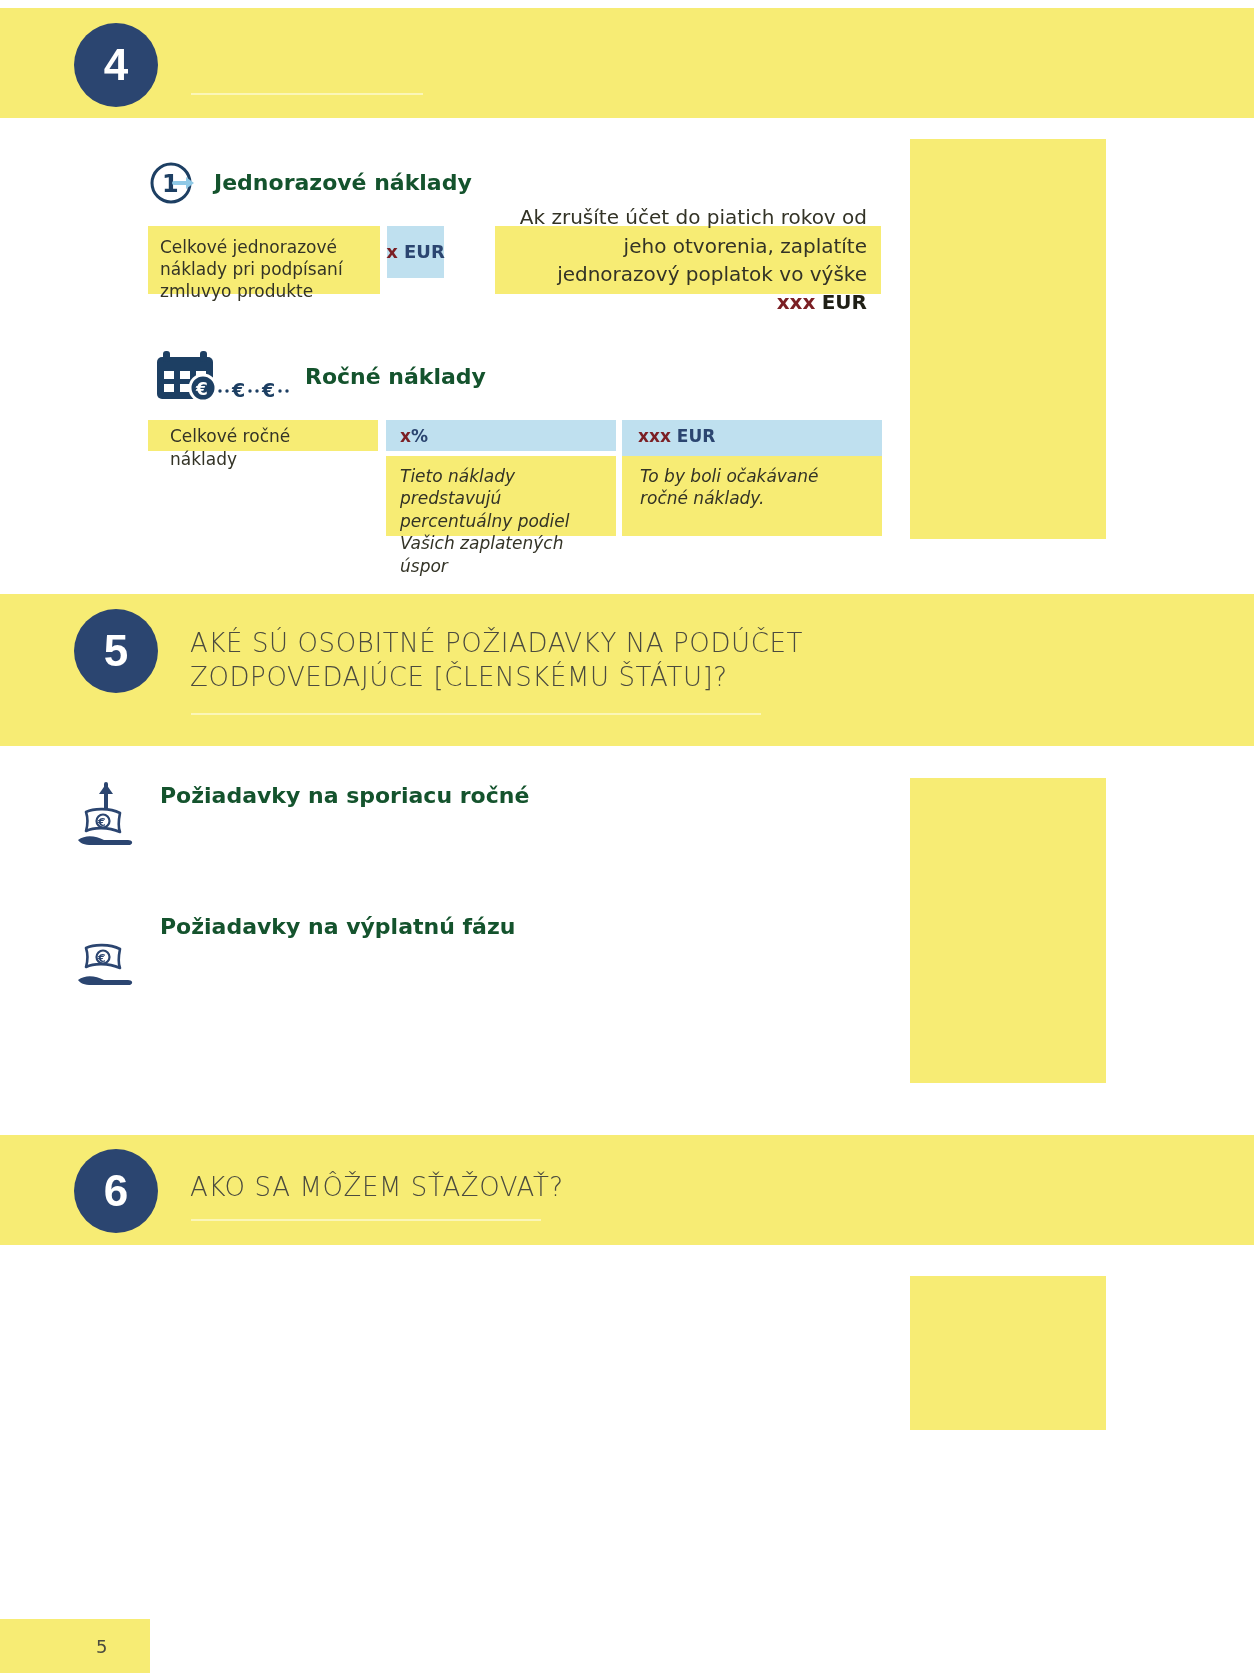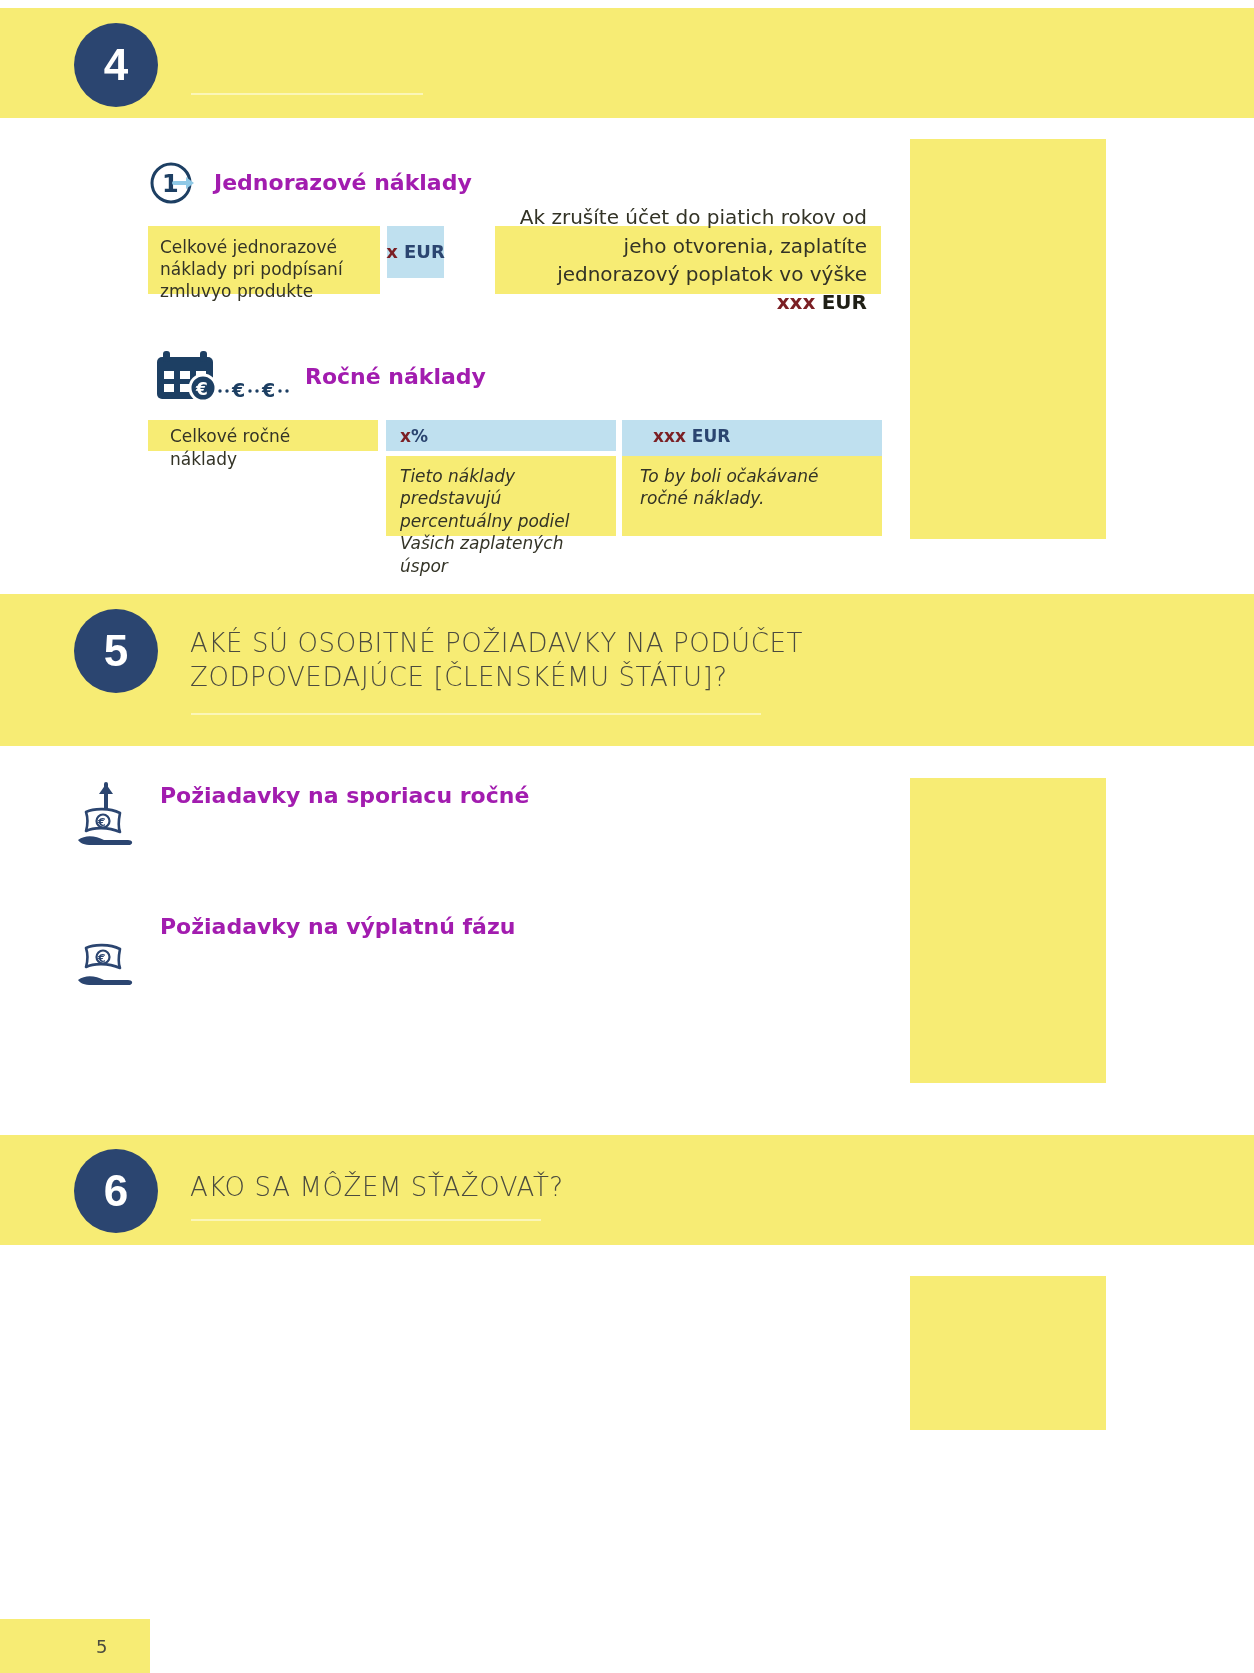--- a/index.html
+++ b/index.html
@@ -50,21 +50,21 @@
   }
   .band-rule {
     position: absolute;
     height: 2px;
     background: #fbf6b8;
   }
 
   
   .sub-head {
     position: absolute;
-    color: #a21caf;
+    color: #14532d;
     font-size: 22px;
     font-weight: bold;
     font-family: "DejaVu Sans", sans-serif;
   }
 
   
   .box {
     position: absolute;
     padding: 12px 14px;
     font-size: 17px;
@@ -160,21 +160,21 @@
     </svg>
   </div>
   <div class="sub-head" style="left:305px; top:364px;">Ročné náklady</div>
 
   <div class="box yellow" style="left:148px; top:420px; width:230px; height:31px; padding:5px 22px; font-size:17px;">Celkové ročné náklady</div>
 
   <div class="box blue" style="left:386px; top:420px; width:230px; height:31px; padding:5px 14px;">
     <span class="val" style="font-size:17px;"><span class="x">x</span><span>%</span></span>
   </div>
 
-  <div class="box blue" style="left:622px; top:420px; width:260px; height:40px; padding:5px 31px;">
+  <div class="box blue" style="left:622px; top:420px; width:260px; height:40px; padding:5px 16px;">
     <span class="val" style="font-size:17px;"><span class="x">xxx</span>&nbsp;<span>EUR</span></span>
   </div>
 
   <div class="box yellow italic" style="left:386px; top:456px; width:230px; height:80px; padding:9px 14px; font-size:17px; line-height:1.32;">Tieto náklady predstavujú percentuálny podiel Vašich zaplatených úspor</div>
 
   <div class="box yellow italic" style="left:622px; top:456px; width:260px; height:80px; padding:9px 18px; font-size:17px; line-height:1.32;">To by boli očakávané ročné náklady.</div>
 
   <div class="placeholder" style="left:910px; top:139px; width:196px; height:400px;"></div>
 
   <div class="band" style="top:594px; height:152px;"></div>

